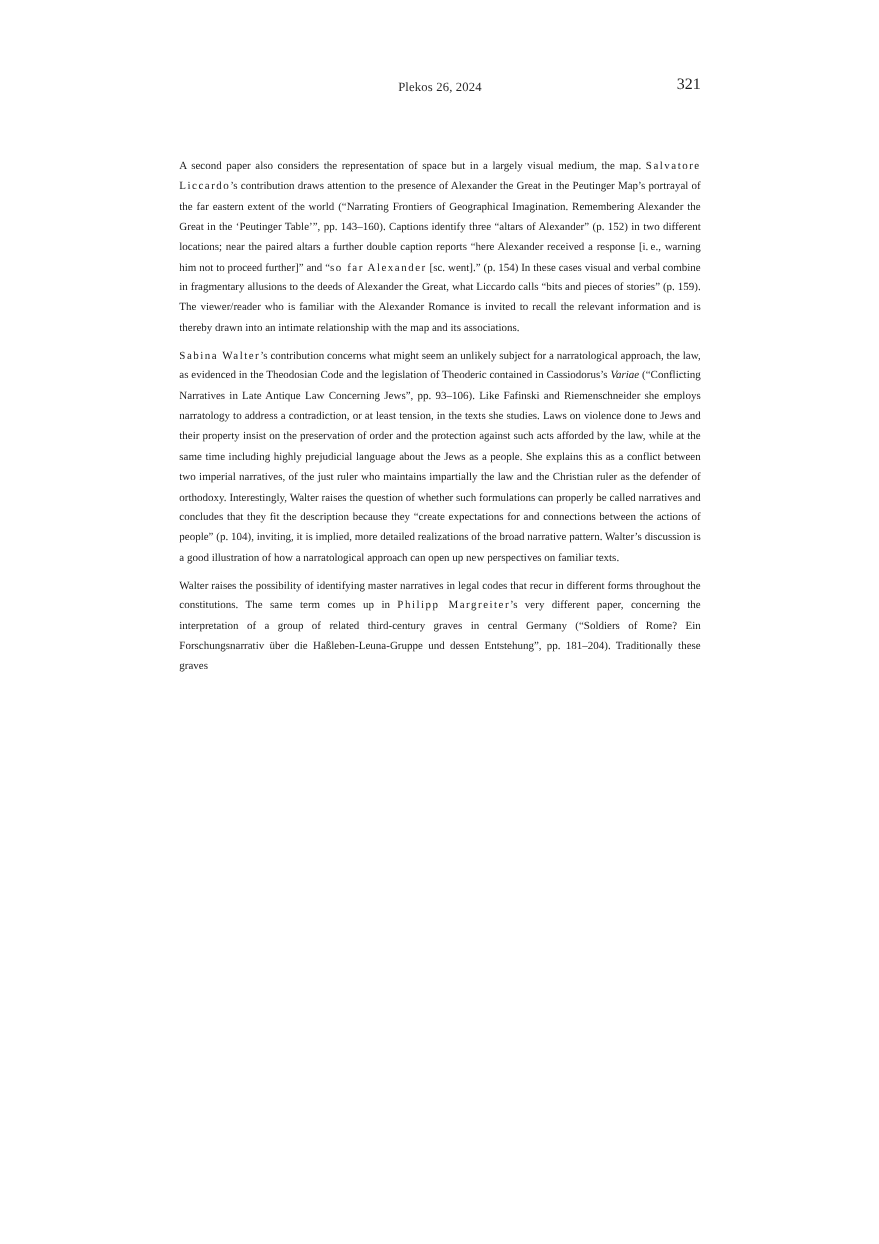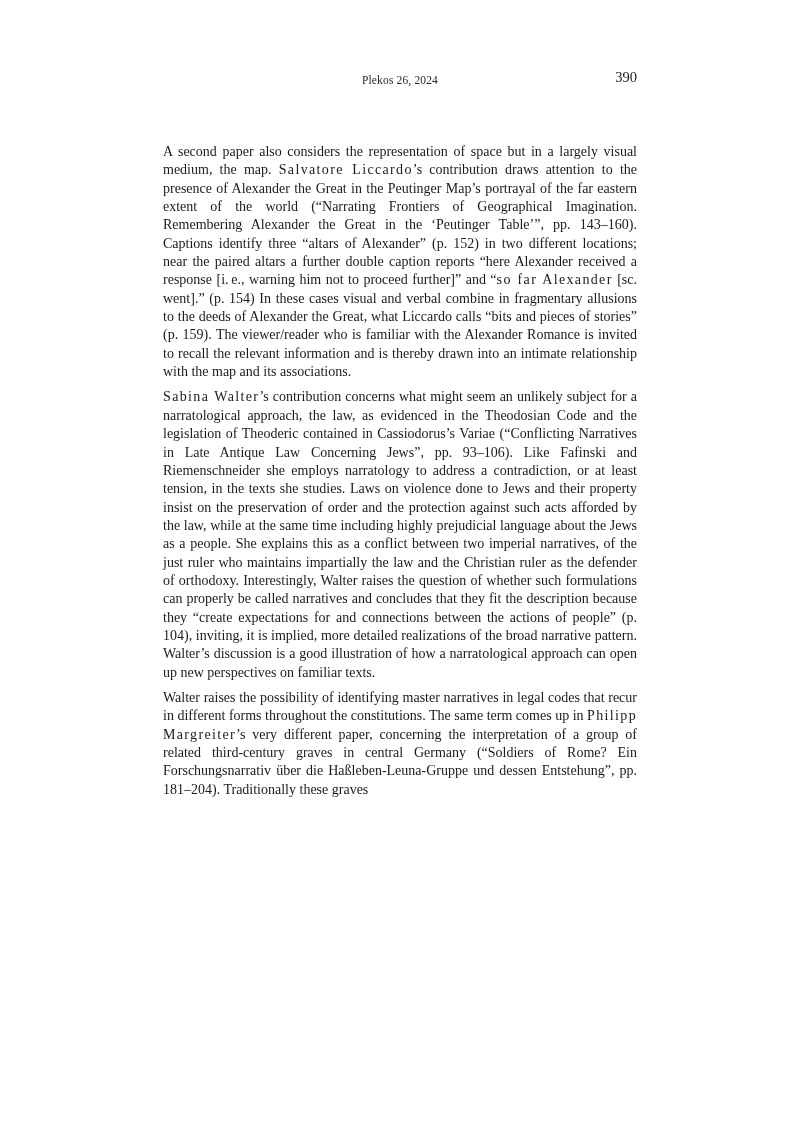--- a/index.html
+++ b/index.html
@@ -55,49 +55,50 @@
   
   .textblock {
     position: absolute;
     left: 163px;
     top: 143px;
     width: 474px;
   }
 
   .para {
     margin: 0 0 7px 0;
-    font-size: 14px;
+    font-size: 10px;
     line-height: 18.35px;
     text-align: justify;
     text-justify: inter-word;
     hyphens: manual;
     -webkit-hyphens: manual;
     color: #1a1a1a;
   }
 
   .para:last-child {
     margin-bottom: 12px;
   }
 
   
   .spaced {
     letter-spacing: 1.35px;
   }
 
   .ital {
+    font-style: italic;
   }
 </style>
 </head>
 <body>
 
 <div class="page">
 
   <div class="running-head">
     <div class="running-head-title">Plekos 26, 2024</div>
-    <div class="running-head-folio">390</div>
+    <div class="running-head-folio">321</div>
   </div>
 
   <div class="textblock" id="textblock">
       <p class="para"><span>A second paper also considers the representation of space but in a largely visual medium, the map. </span><span class="spaced">Salvatore Liccardo</span><span>’s contribution draws attention to the presence of Alexander the Great in the Peutinger Map’s portrayal of the far eastern extent of the world (“Narrating Frontiers of Geographical Imagination. Remembering Alexander the Great in the ‘Peutinger Table’”, pp. 143–160). Captions identify three “altars of Alexander” (p. 152) in two different locations; near the paired altars a further double caption reports “here Alexander received a response [i. e., warning him not to proceed further]” and “</span><span class="spaced">so far Alexander</span><span> [sc. went].” (p. 154) In these cases visual and verbal combine in fragmentary allusions to the deeds of Alexander the Great, what Liccardo calls “bits and pieces of stories” (p. 159). The viewer/reader who is familiar with the Alexander Romance is invited to recall the relevant information and is thereby drawn into an intimate relationship with the map and its associations.</span></p>
       <p class="para"><span class="spaced">Sabina Walter</span><span>’s contribution concerns what might seem an unlikely subject for a narratological approach, the law, as evidenced in the Theodosian Code and the legislation of Theoderic contained in Cassiodorus’s </span><span class="ital">Variae</span><span> (“Conflicting Narratives in Late Antique Law Concerning Jews”, pp. 93–106). Like Fafinski and Riemenschneider she employs narratology to address a contradiction, or at least tension, in the texts she studies. Laws on violence done to Jews and their property insist on the preservation of order and the protection against such acts afforded by the law, while at the same time including highly prejudicial language about the Jews as a people. She explains this as a conflict between two imperial narratives, of the just ruler who maintains impartially the law and the Christian ruler as the defender of orthodoxy. Interestingly, Walter raises the question of whether such formulations can properly be called narratives and concludes that they fit the description because they “create expectations for and connections between the actions of people” (p. 104), inviting, it is implied, more detailed realizations of the broad narrative pattern. Walter’s discussion is a good illustration of how a narratological approach can open up new perspectives on familiar texts.</span></p>
       <p class="para"><span>Walter raises the possibility of identifying master narratives in legal codes that recur in different forms throughout the constitutions. The same term comes up in </span><span class="spaced">Philipp Margreiter</span><span>’s very different paper, concerning the interpretation of a group of related third-century graves in central Germany (“Soldiers of Rome? Ein Forschungsnarrativ über die Haßleben-Leuna-Gruppe und dessen Entstehung”, pp. 181–204). Traditionally these graves</span></p>
     </div>
 
 </div>
 

